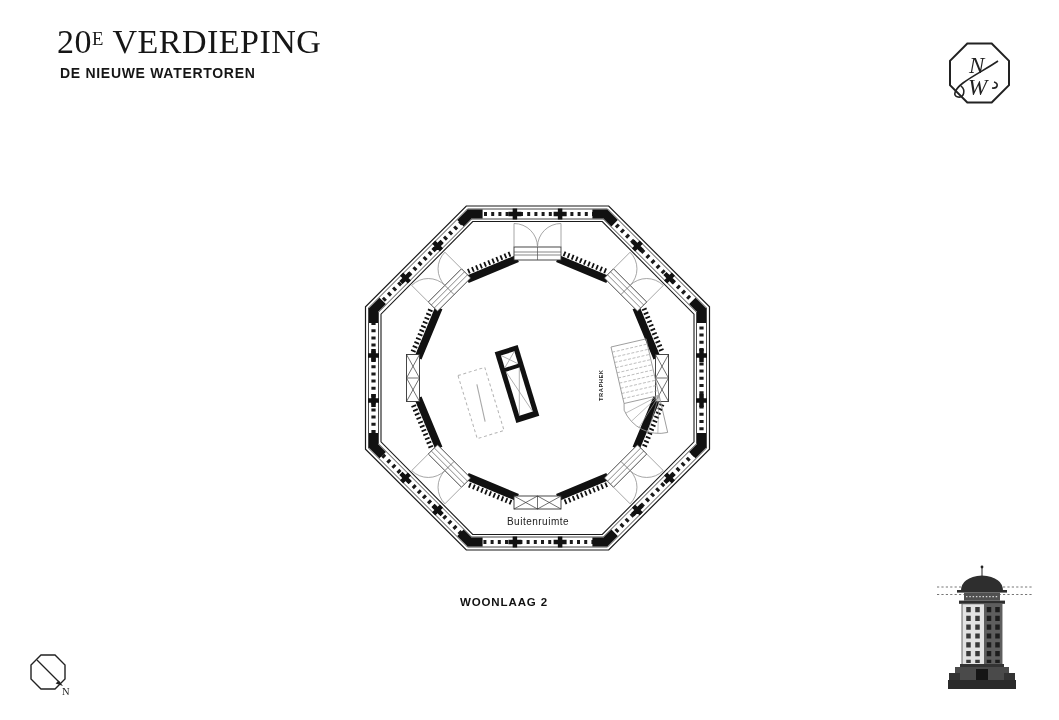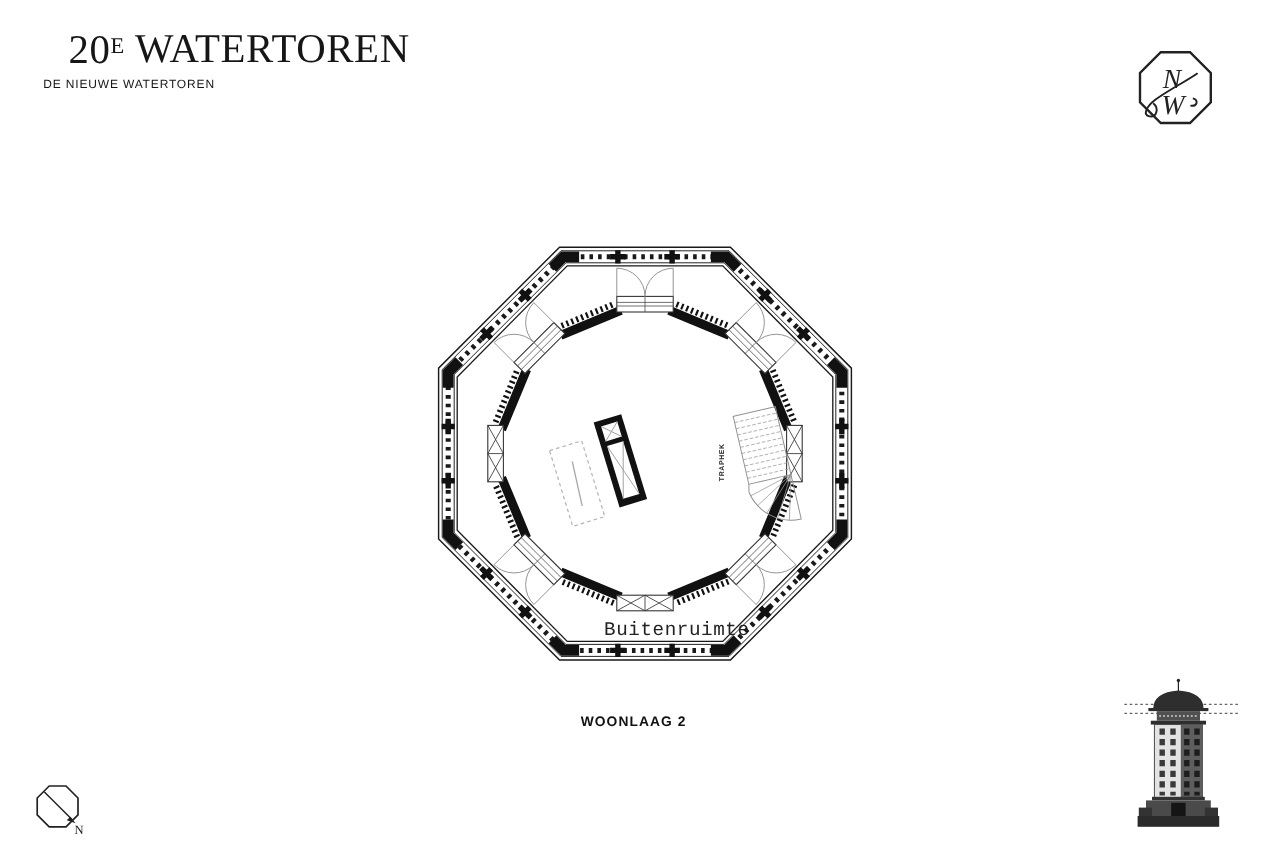--- a/index.html
+++ b/index.html
@@ -4,36 +4,36 @@
 <style>
   html,body{margin:0;padding:0;background:#fff;}
   body{width:1059px;height:720px;position:relative;overflow:hidden;
        font-family:"Liberation Sans",sans-serif;color:#161616;}
   .title-block{position:absolute;left:36px;top:22px;}
   .title-line{font-family:"Liberation Serif",serif;font-size:34px;line-height:33px;
               letter-spacing:.5px;color:#161616;white-space:nowrap;}
   .title-line.first{margin-left:21px;}
   .title-line sup{font-size:.55em;vertical-align:0.45em;letter-spacing:0;}
   .title-line .rest{margin-left:9px;}
-  .subtitle{margin-top:7px;font-size:10px;font-weight:normal;letter-spacing:.7px;color:#161616;}
-  .terrace-label{position:absolute;left:564px;top:516px;transform:translateX(-50%);
-                 font-family:Liberation Mono, monospace;font-size:16px;letter-spacing:.5px;color:#222;}
-  .caption{position:absolute;left:528px;top:596px;transform:translateX(-50%);
+  .subtitle{margin-top:7px;font-size:14px;font-weight:bold;letter-spacing:.7px;color:#161616;margin-left:24px;}
+  .terrace-label{position:absolute;left:538px;top:516px;transform:translateX(-50%);
+                 font-family:Liberation Sans, sans-serif;font-size:10px;letter-spacing:.5px;color:#222;}
+  .caption{position:absolute;left:504px;top:596px;transform:translateX(-50%);
            font-size:11.5px;font-weight:bold;letter-spacing:.9px;color:#111;}
   svg text{font-family:"Liberation Sans",sans-serif;}
   svg .serif{font-family:"Liberation Serif",serif;}
 </style>
 </head>
 <body>
 
 
 
 
 <div class="title-block">
-  <div class="title-line first"><span>20</span><sup>E</sup><span class="rest">WATERTOREN</span></div>
+  <div class="title-line first"><span>20</span><sup>E</sup><span class="rest">VERDIEPING</span></div>
   <div class="subtitle">DE NIEUWE WATERTOREN</div>
 </div>
 
 
 <div class="terrace-label">Buitenruimte</div>
 <div class="caption">WOONLAAG 2</div>
 
 
 <svg width="1059" height="720" viewBox="0 0 1059 720" xmlns="http://www.w3.org/2000/svg">
 

